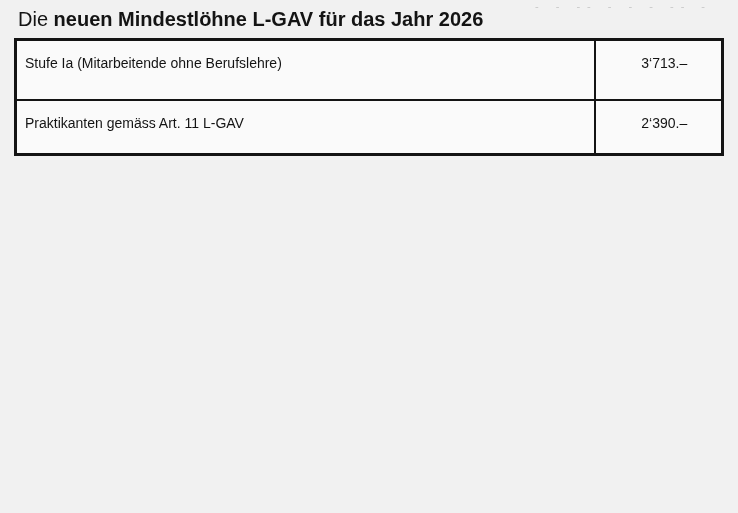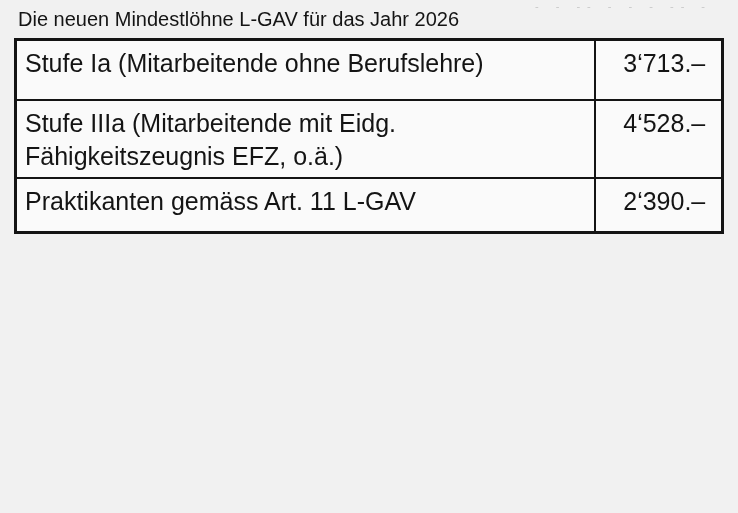--- a/index.html
+++ b/index.html
@@ -18,21 +18,21 @@
   .page-title {
     position: absolute;
     left: 18px;
     top: 8px;
     font-size: 20px;
     font-weight: normal;
     margin: 0;
     white-space: nowrap;
     color: #141414;
   }
-  .page-title .bold { font-weight: normal; }
+  .page-title .bold { font-weight: bold; }
   .artifact {
     position: absolute;
     left: 535px;
     top: 0px;
     width: 200px;
     color: #c7c7c7;
     font-size: 11px;
     letter-spacing: 7px;
     white-space: nowrap;
     user-select: none;
@@ -47,21 +47,21 @@
     background: #fafafa;
   }
   table.wage-table, table.wage-table td {
     border: 2px solid #141414;
   }
   table.wage-table { border-width: 3px; }
   col.c1 { width: 579px; }
   col.c2 { width: 128px; }
   td {
     vertical-align: top;
-    font-size: 25px;
+    font-size: 14px;
     line-height: 33px;
     padding: 6px 8px 4px 8px;
     color: #141414;
   }
   td.amount {
     text-align: center;
     padding-left: 14px;
     padding-right: 2px;
   }
   tr.r1 td { height: 48px; }
@@ -82,22 +82,18 @@
 <table class="wage-table">
   <colgroup>
     <col class="c1">
     <col class="c2">
   </colgroup>
   <tbody>
     <tr class="r1">
       <td class="label">Stufe Ia (Mitarbeitende ohne Berufslehre)</td>
       <td class="amount">3‘713.–</td>
     </tr>
-    <tr class="r4">
-      <td class="label">Stufe IIIa (Mitarbeitende mit Eidg. Fähigkeitszeugnis EFZ, o.ä.)</td>
-      <td class="amount">4‘528.–</td>
-    </tr>
     <tr class="r7">
       <td class="label">Praktikanten gemäss Art. 11 L-GAV</td>
       <td class="amount">2‘390.–</td>
     </tr>
   </tbody>
 </table>
 
 </body></html>

